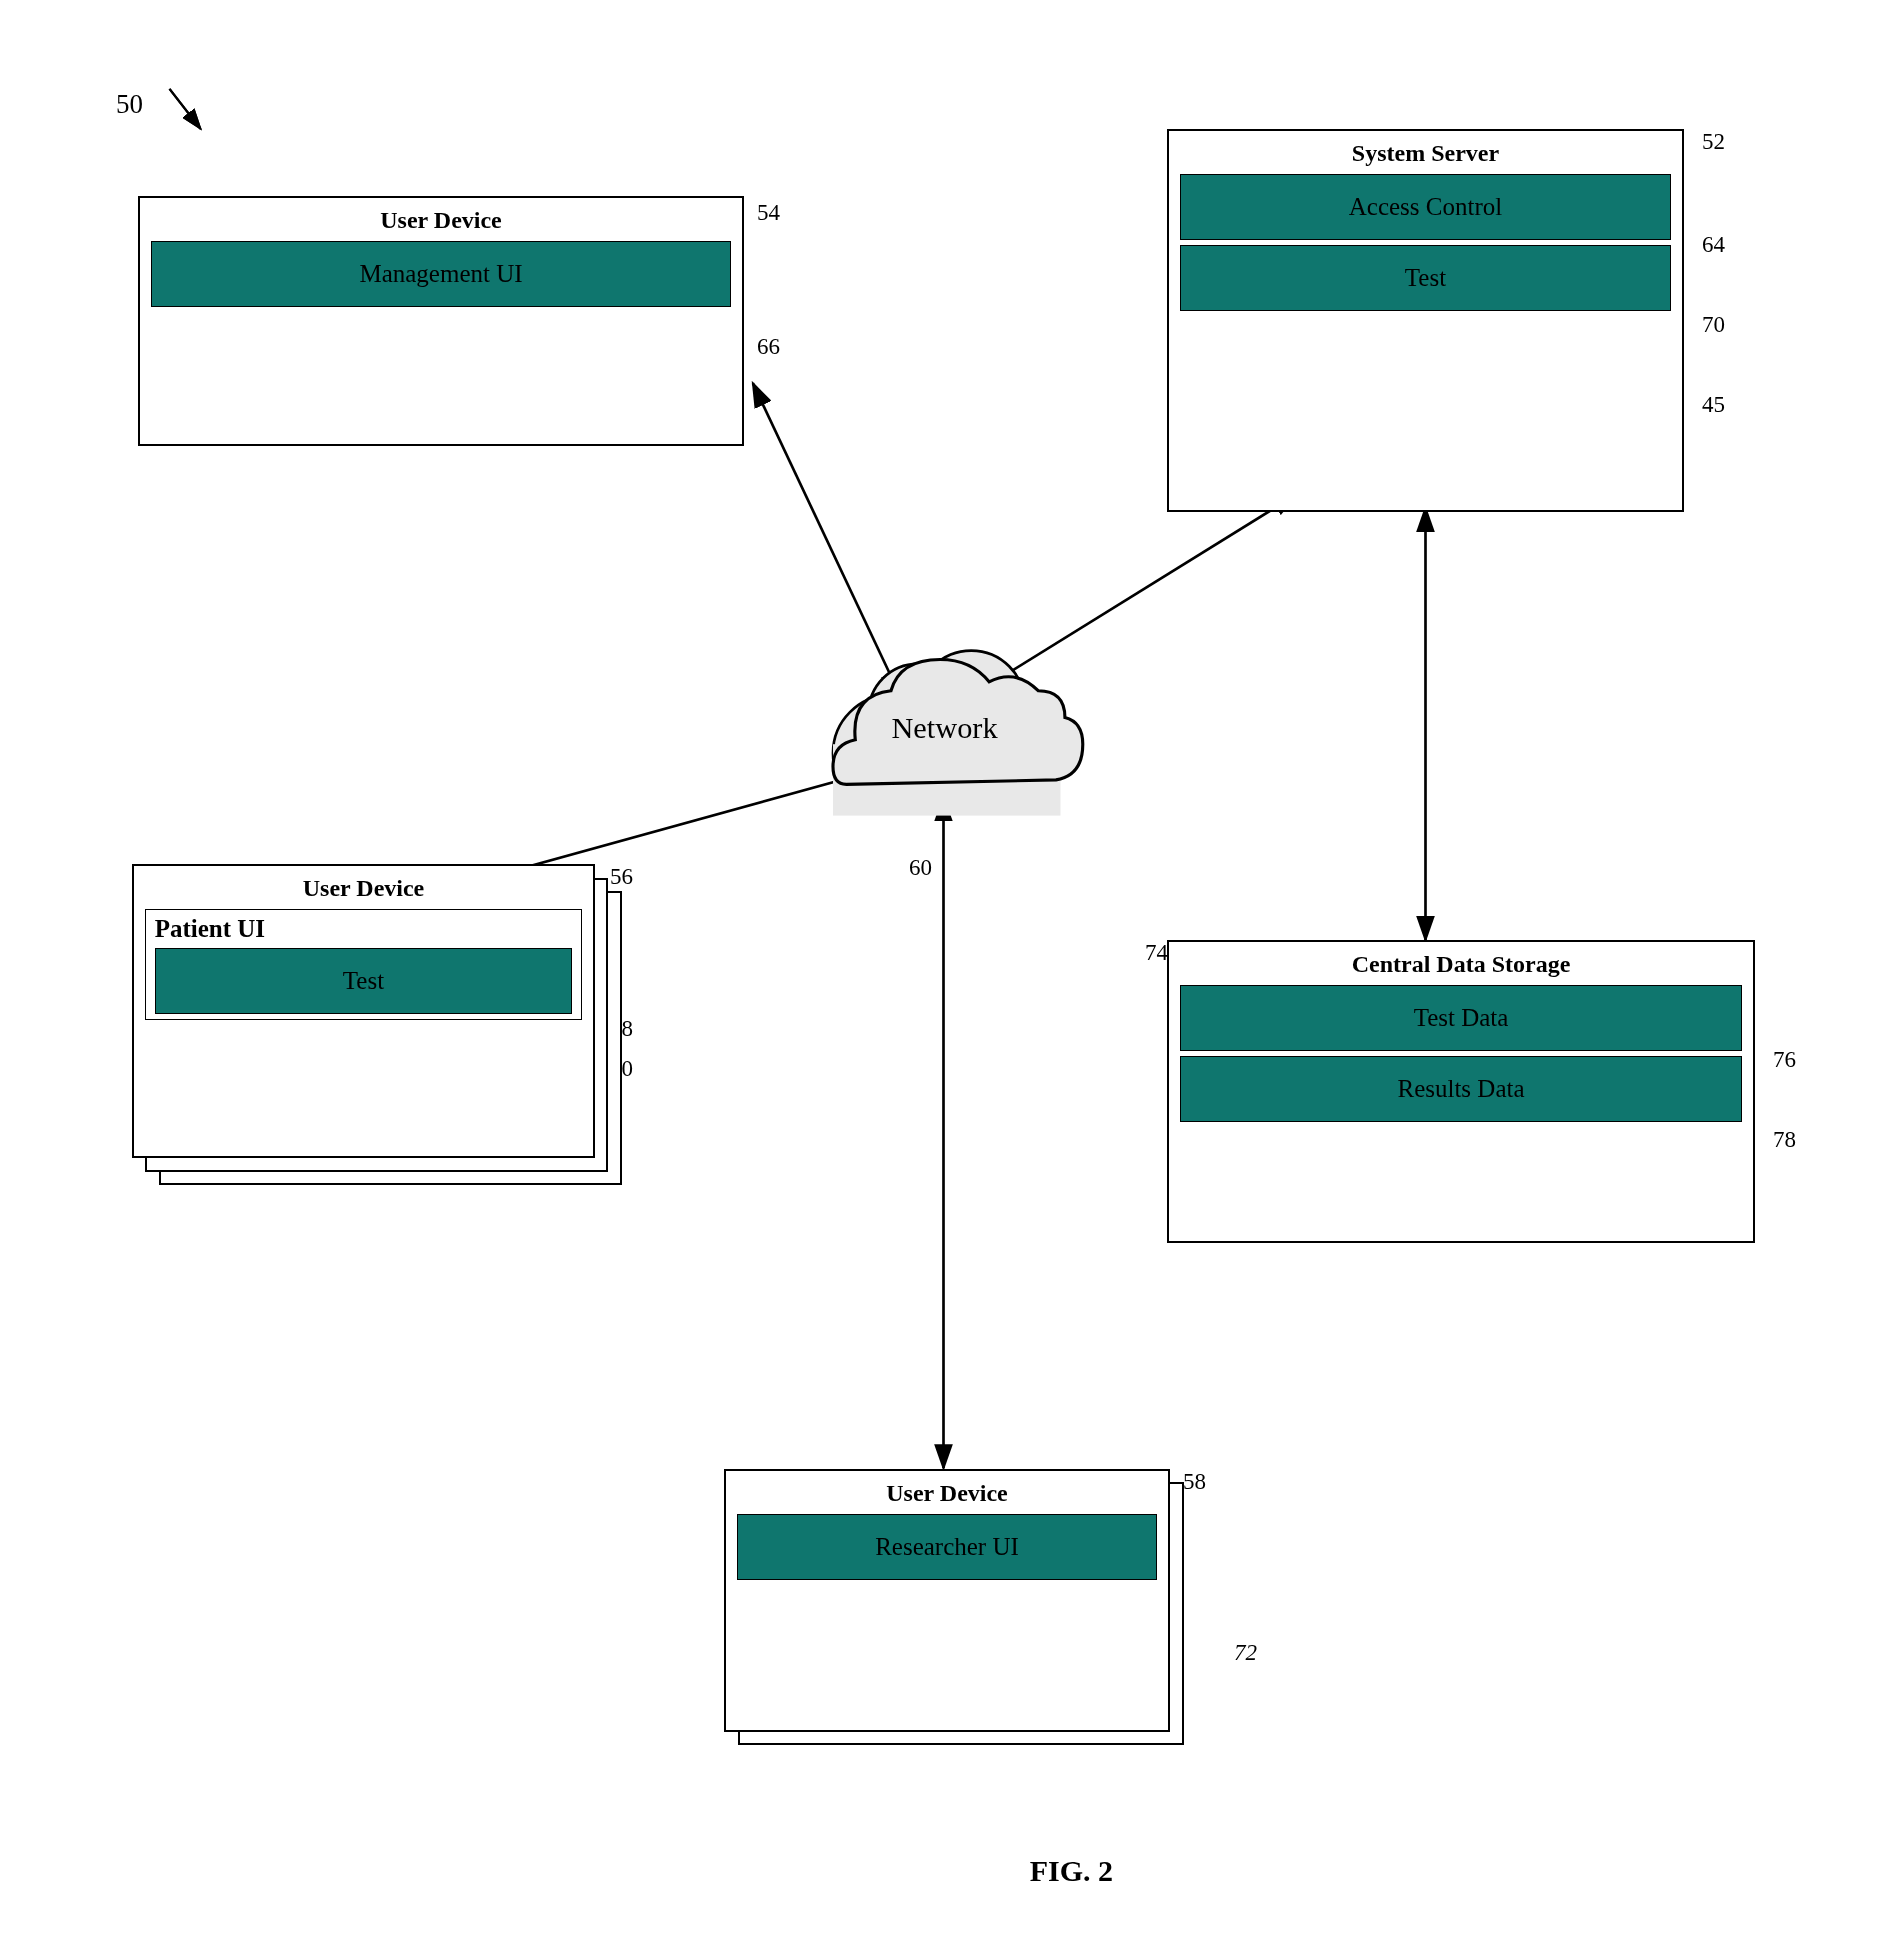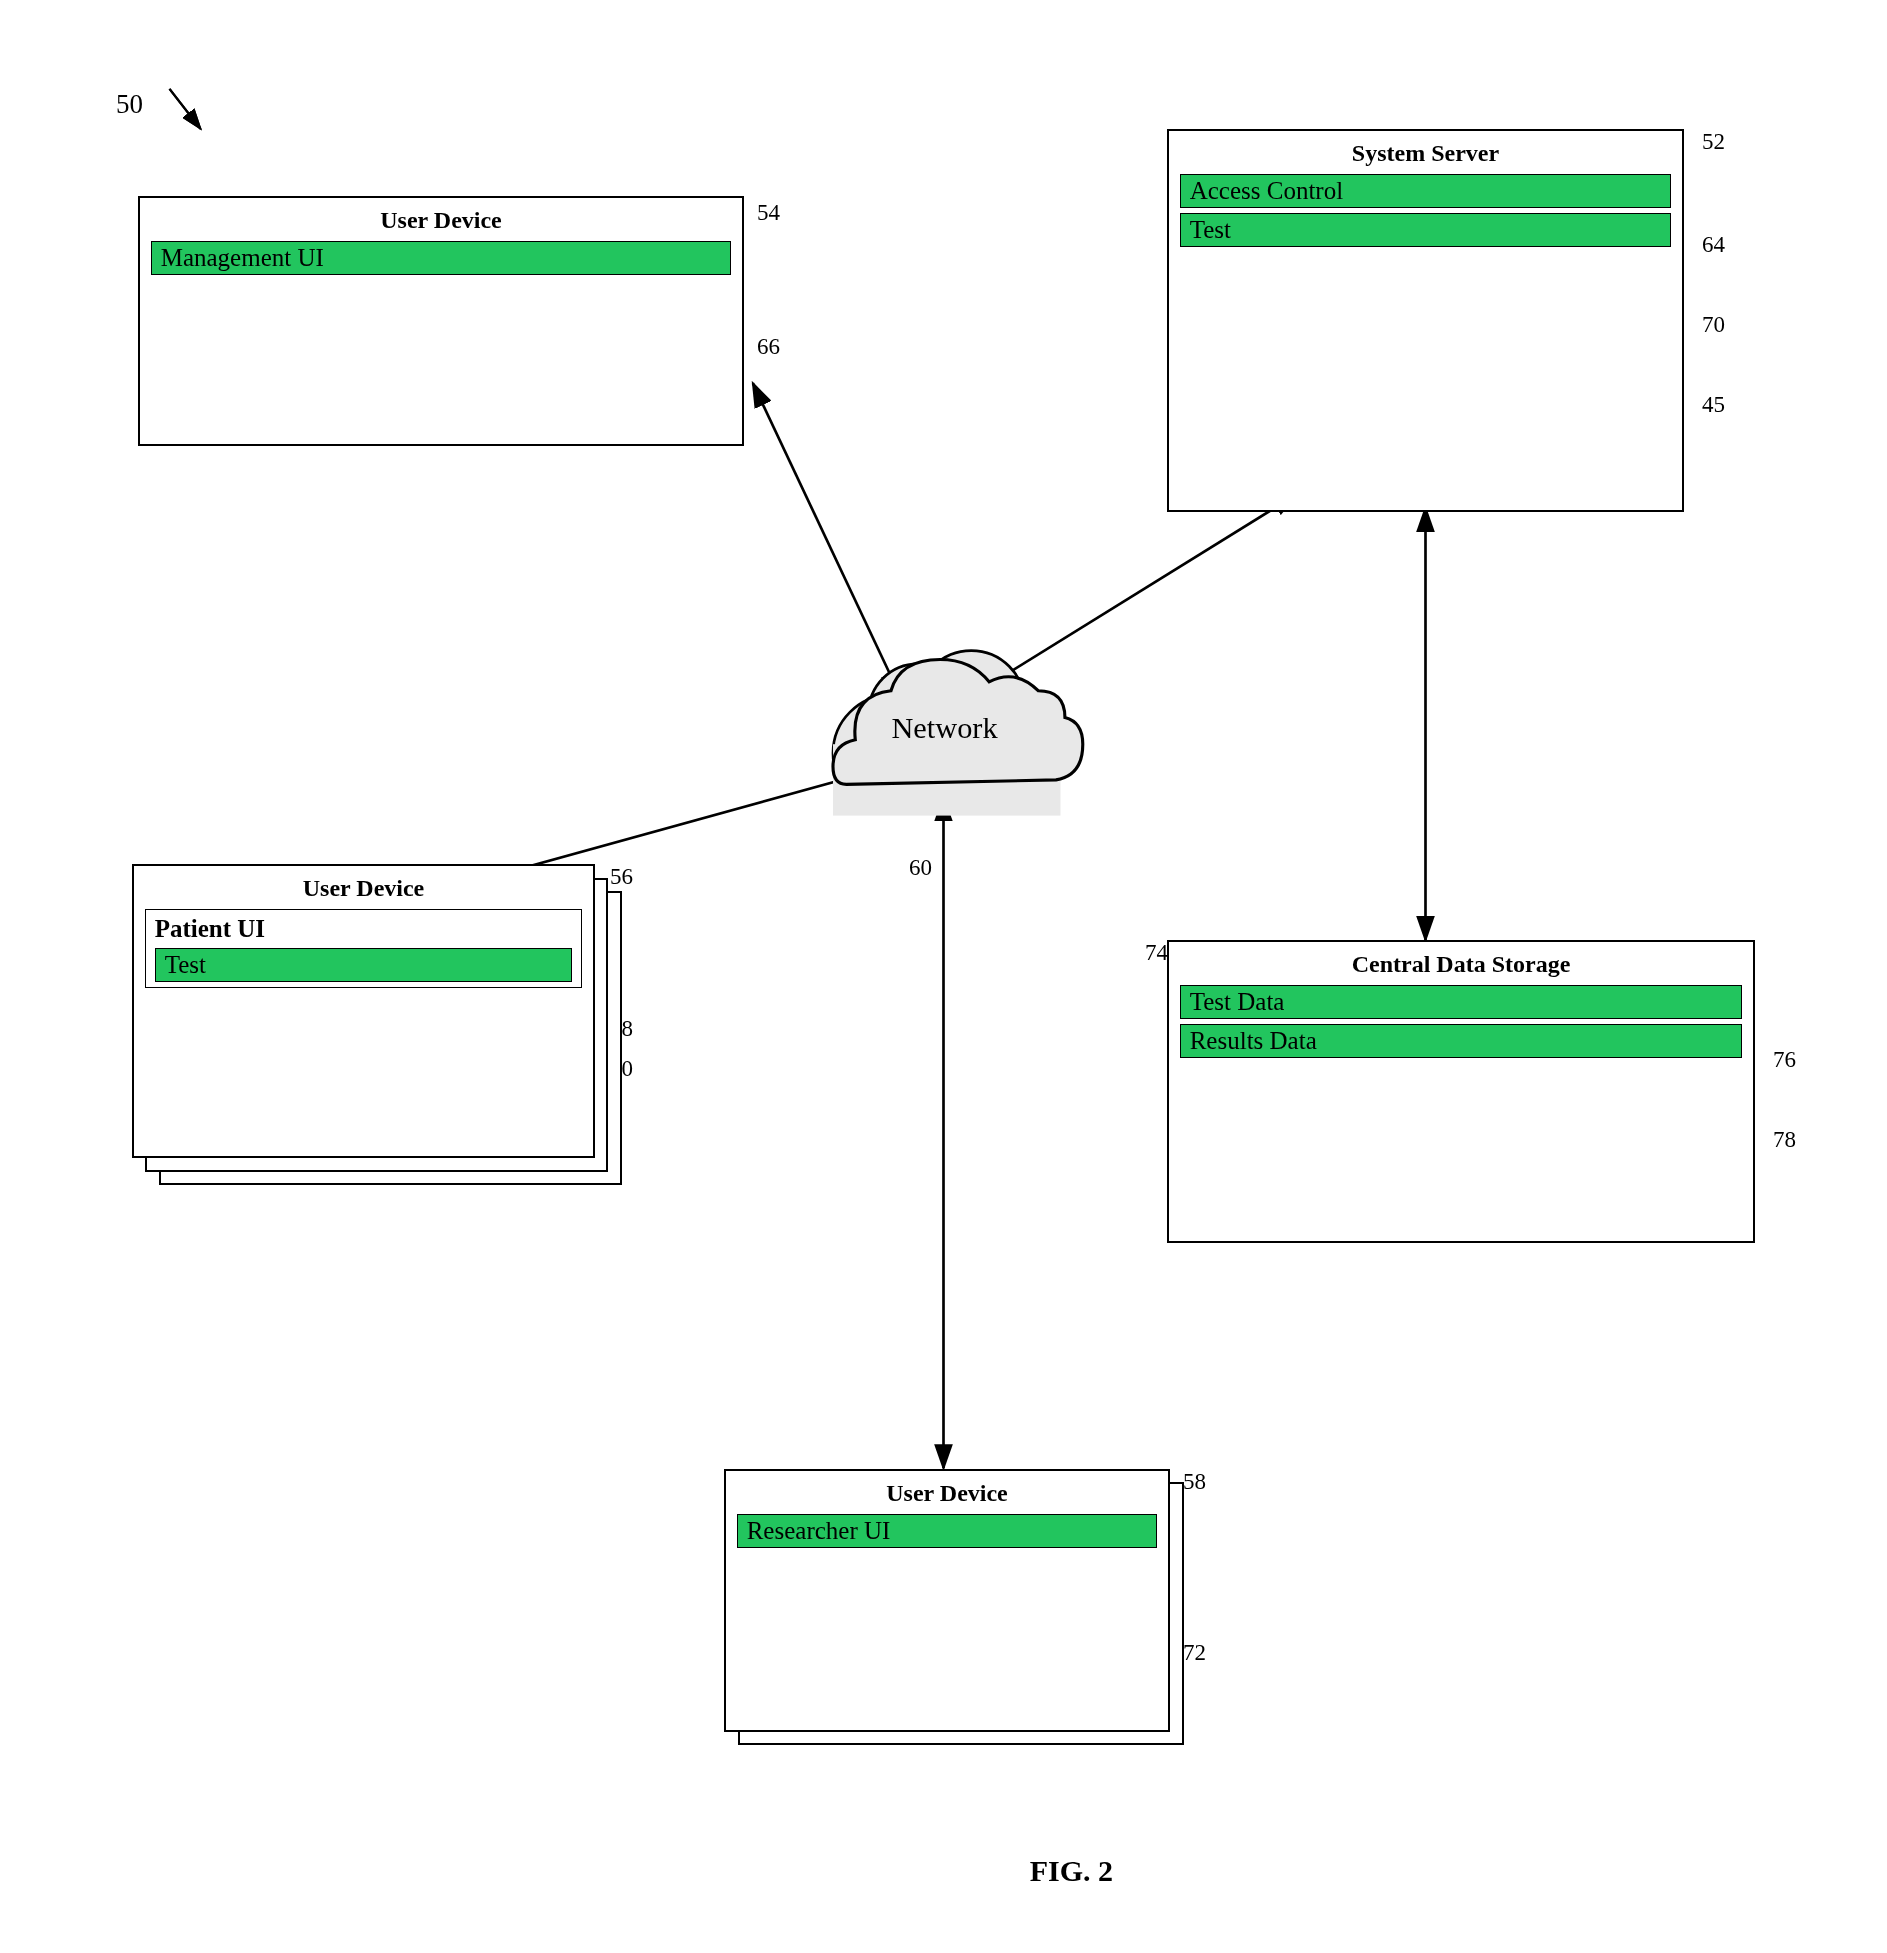--- a/index.html
+++ b/index.html
@@ -29,23 +29,24 @@
 
     .box-title {
       font-weight: bold;
       font-size: 24px;
       text-align: center;
       margin-bottom: 7.1px;
     }
 
     .box-inner {
       border: 1.8px solid #000;
-      background: #22c55e;
+      background: #0f766e;
+      text-align: center;
       font-size: 25px;
-      padding: 2px 9px;
+      padding: 18px 9px;
       margin-bottom: 5.3px;
     }
 
     
     .ref {
       position: absolute;
       font-size: 23px;
       font-family: 'Times New Roman', Times, serif;
     }
 
@@ -218,18 +219,18 @@
   <div class="ref" style="left:1773px; top:1127px;">78</div>
 
   <div class="stack-back1" style="left:738px; top:1482px; width:446px; height:263px; z-index:1;"></div>
   <div class="box" style="left:724px; top:1469px; width:446px; min-height:263px; z-index:2;">
     <div class="box-title">User Device</div>
     <div class="box-inner">Researcher UI</div>
   </div>
 
   <div class="ref" style="left:1183px; top:1469px;">58</div>
 
-  <div class="ref" style="left:1183px; top:1640px;">72</div>
+  <div class="ref" style="left:1234px; top:1640px;font-style:italic;">72</div>
 
   <div class="fig-label" style="left:757px; top:1854px; width:356px;">FIG. 2</div>
 
 </div>
 
 
 </body></html>

